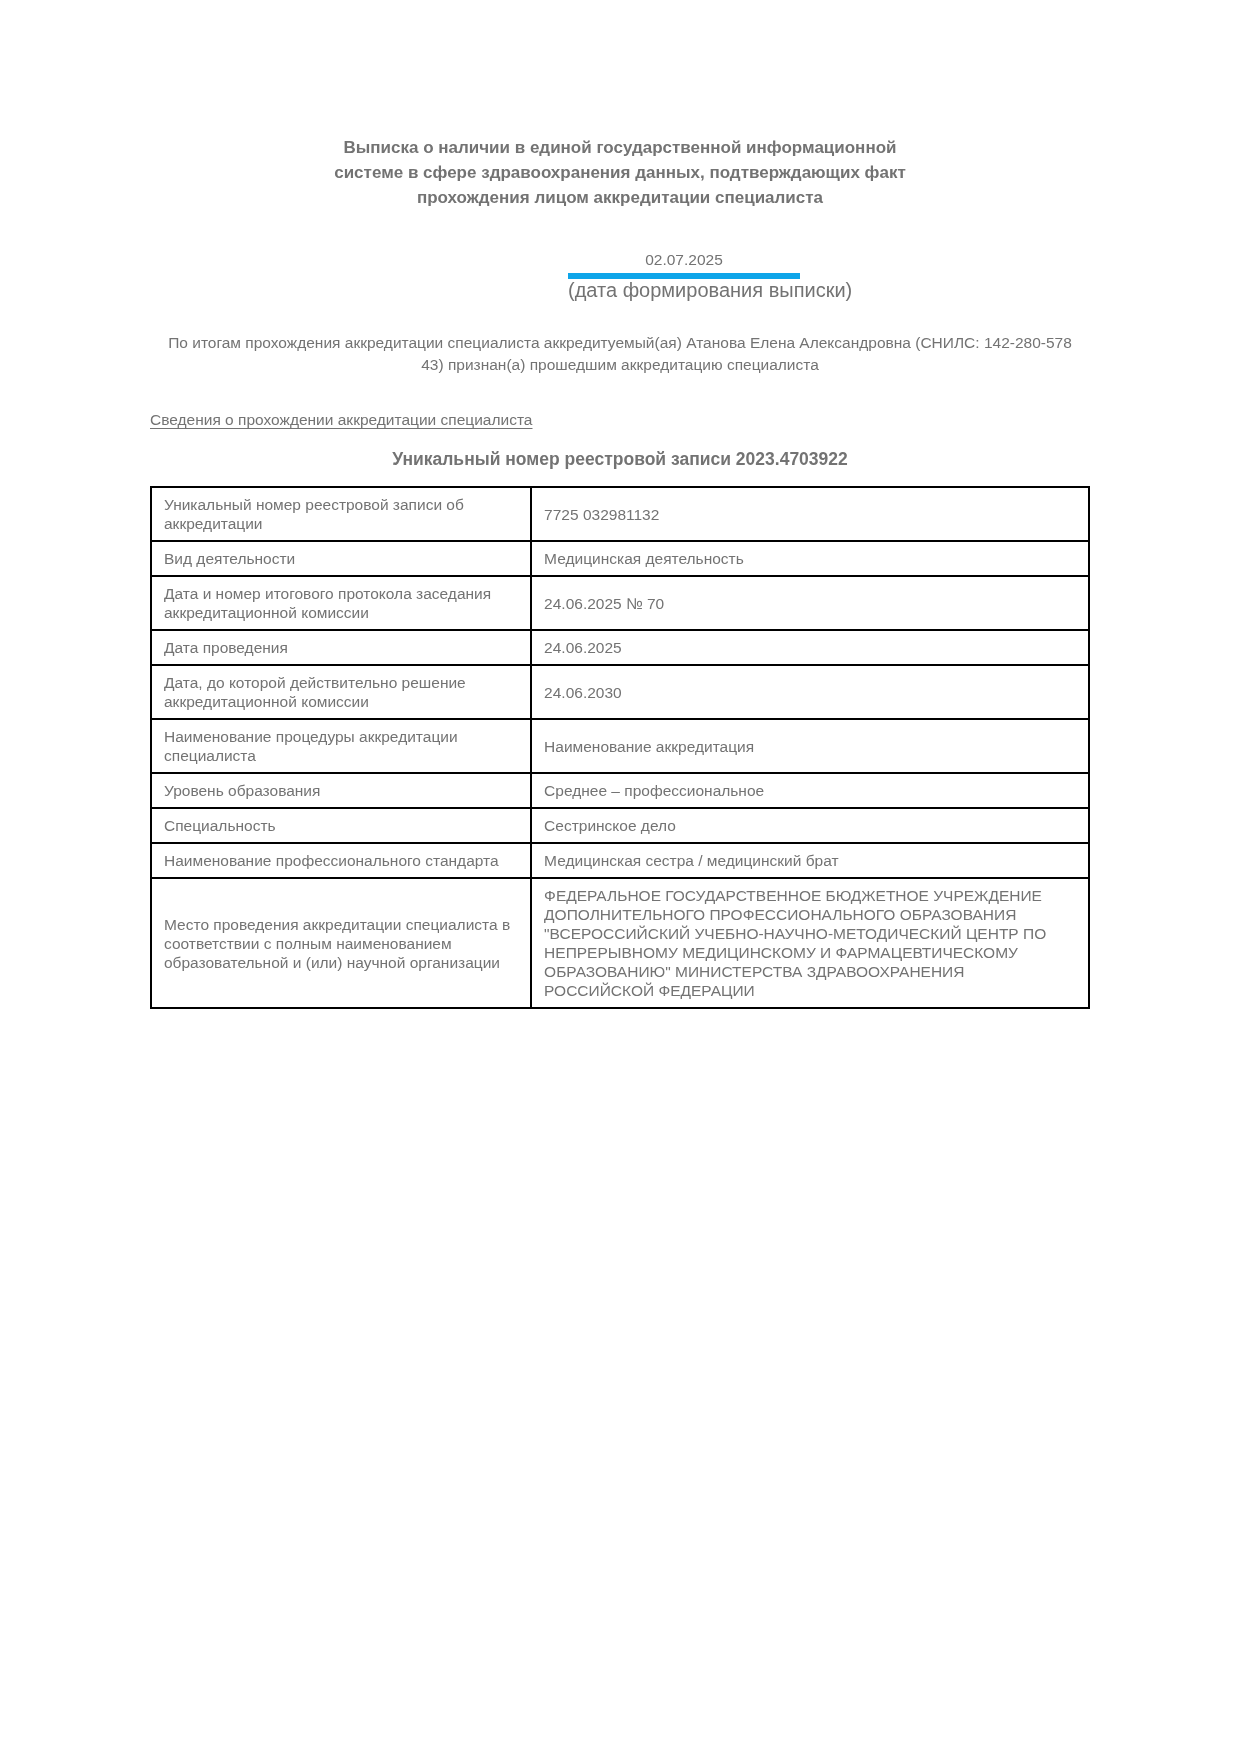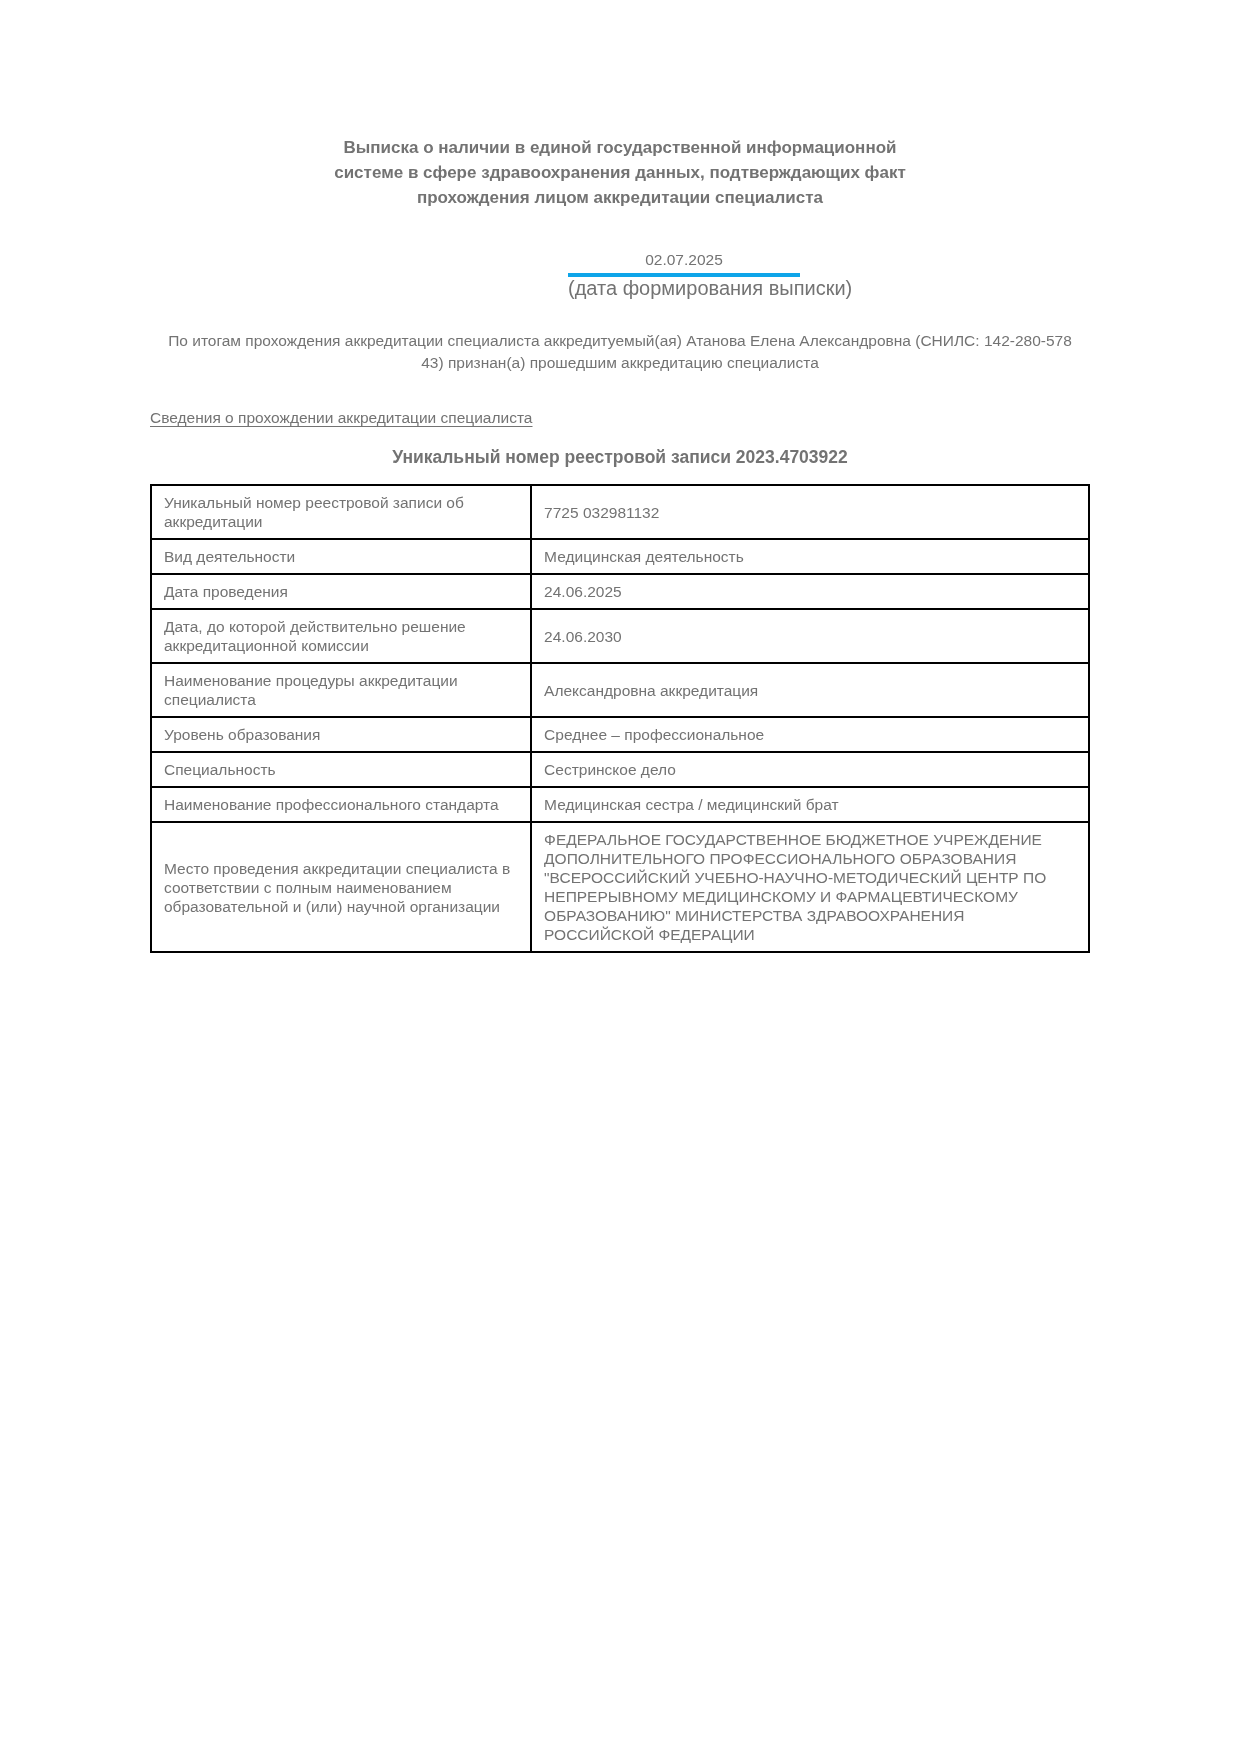--- a/index.html
+++ b/index.html
@@ -26,21 +26,21 @@
   }
   .date-block {
     width: 232px;
     margin: 40px 290px 0 auto;
     text-align: center;
   }
   .date-value {
     font-size: 15.5px;
     line-height: 20px;
     padding-bottom: 3px;
-    border-bottom: 4px solid #0ea5e9;
+    border-bottom: 6px solid #0ea5e9;
   }
   .date-caption {
     font-size: 20px;
     line-height: 19px;
     padding-top: 2px;
     white-space: nowrap;
   }
   .intro {
     margin-top: 32px;
     text-align: center;
@@ -108,30 +108,34 @@
     <tbody>
       <tr>
         <td class="cell-label">Уникальный номер реестровой записи об аккредитации</td>
         <td class="cell-value">7725 032981132</td>
       </tr>
       <tr>
         <td class="cell-label">Вид деятельности</td>
         <td class="cell-value">Медицинская деятельность</td>
       </tr>
       <tr>
+        <td class="cell-label">Дата и номер итогового протокола заседания аккредитационной комиссии</td>
+        <td class="cell-value">24.06.2025 № 70</td>
+      </tr>
+      <tr>
         <td class="cell-label">Дата проведения</td>
         <td class="cell-value">24.06.2025</td>
       </tr>
       <tr>
         <td class="cell-label">Дата, до которой действительно решение аккредитационной комиссии</td>
         <td class="cell-value">24.06.2030</td>
       </tr>
       <tr>
         <td class="cell-label">Наименование процедуры аккредитации специалиста</td>
-        <td class="cell-value">Александровна аккредитация</td>
+        <td class="cell-value">Наименование аккредитация</td>
       </tr>
       <tr>
         <td class="cell-label">Уровень образования</td>
         <td class="cell-value">Среднее – профессиональное</td>
       </tr>
       <tr>
         <td class="cell-label">Специальность</td>
         <td class="cell-value">Сестринское дело</td>
       </tr>
       <tr>

